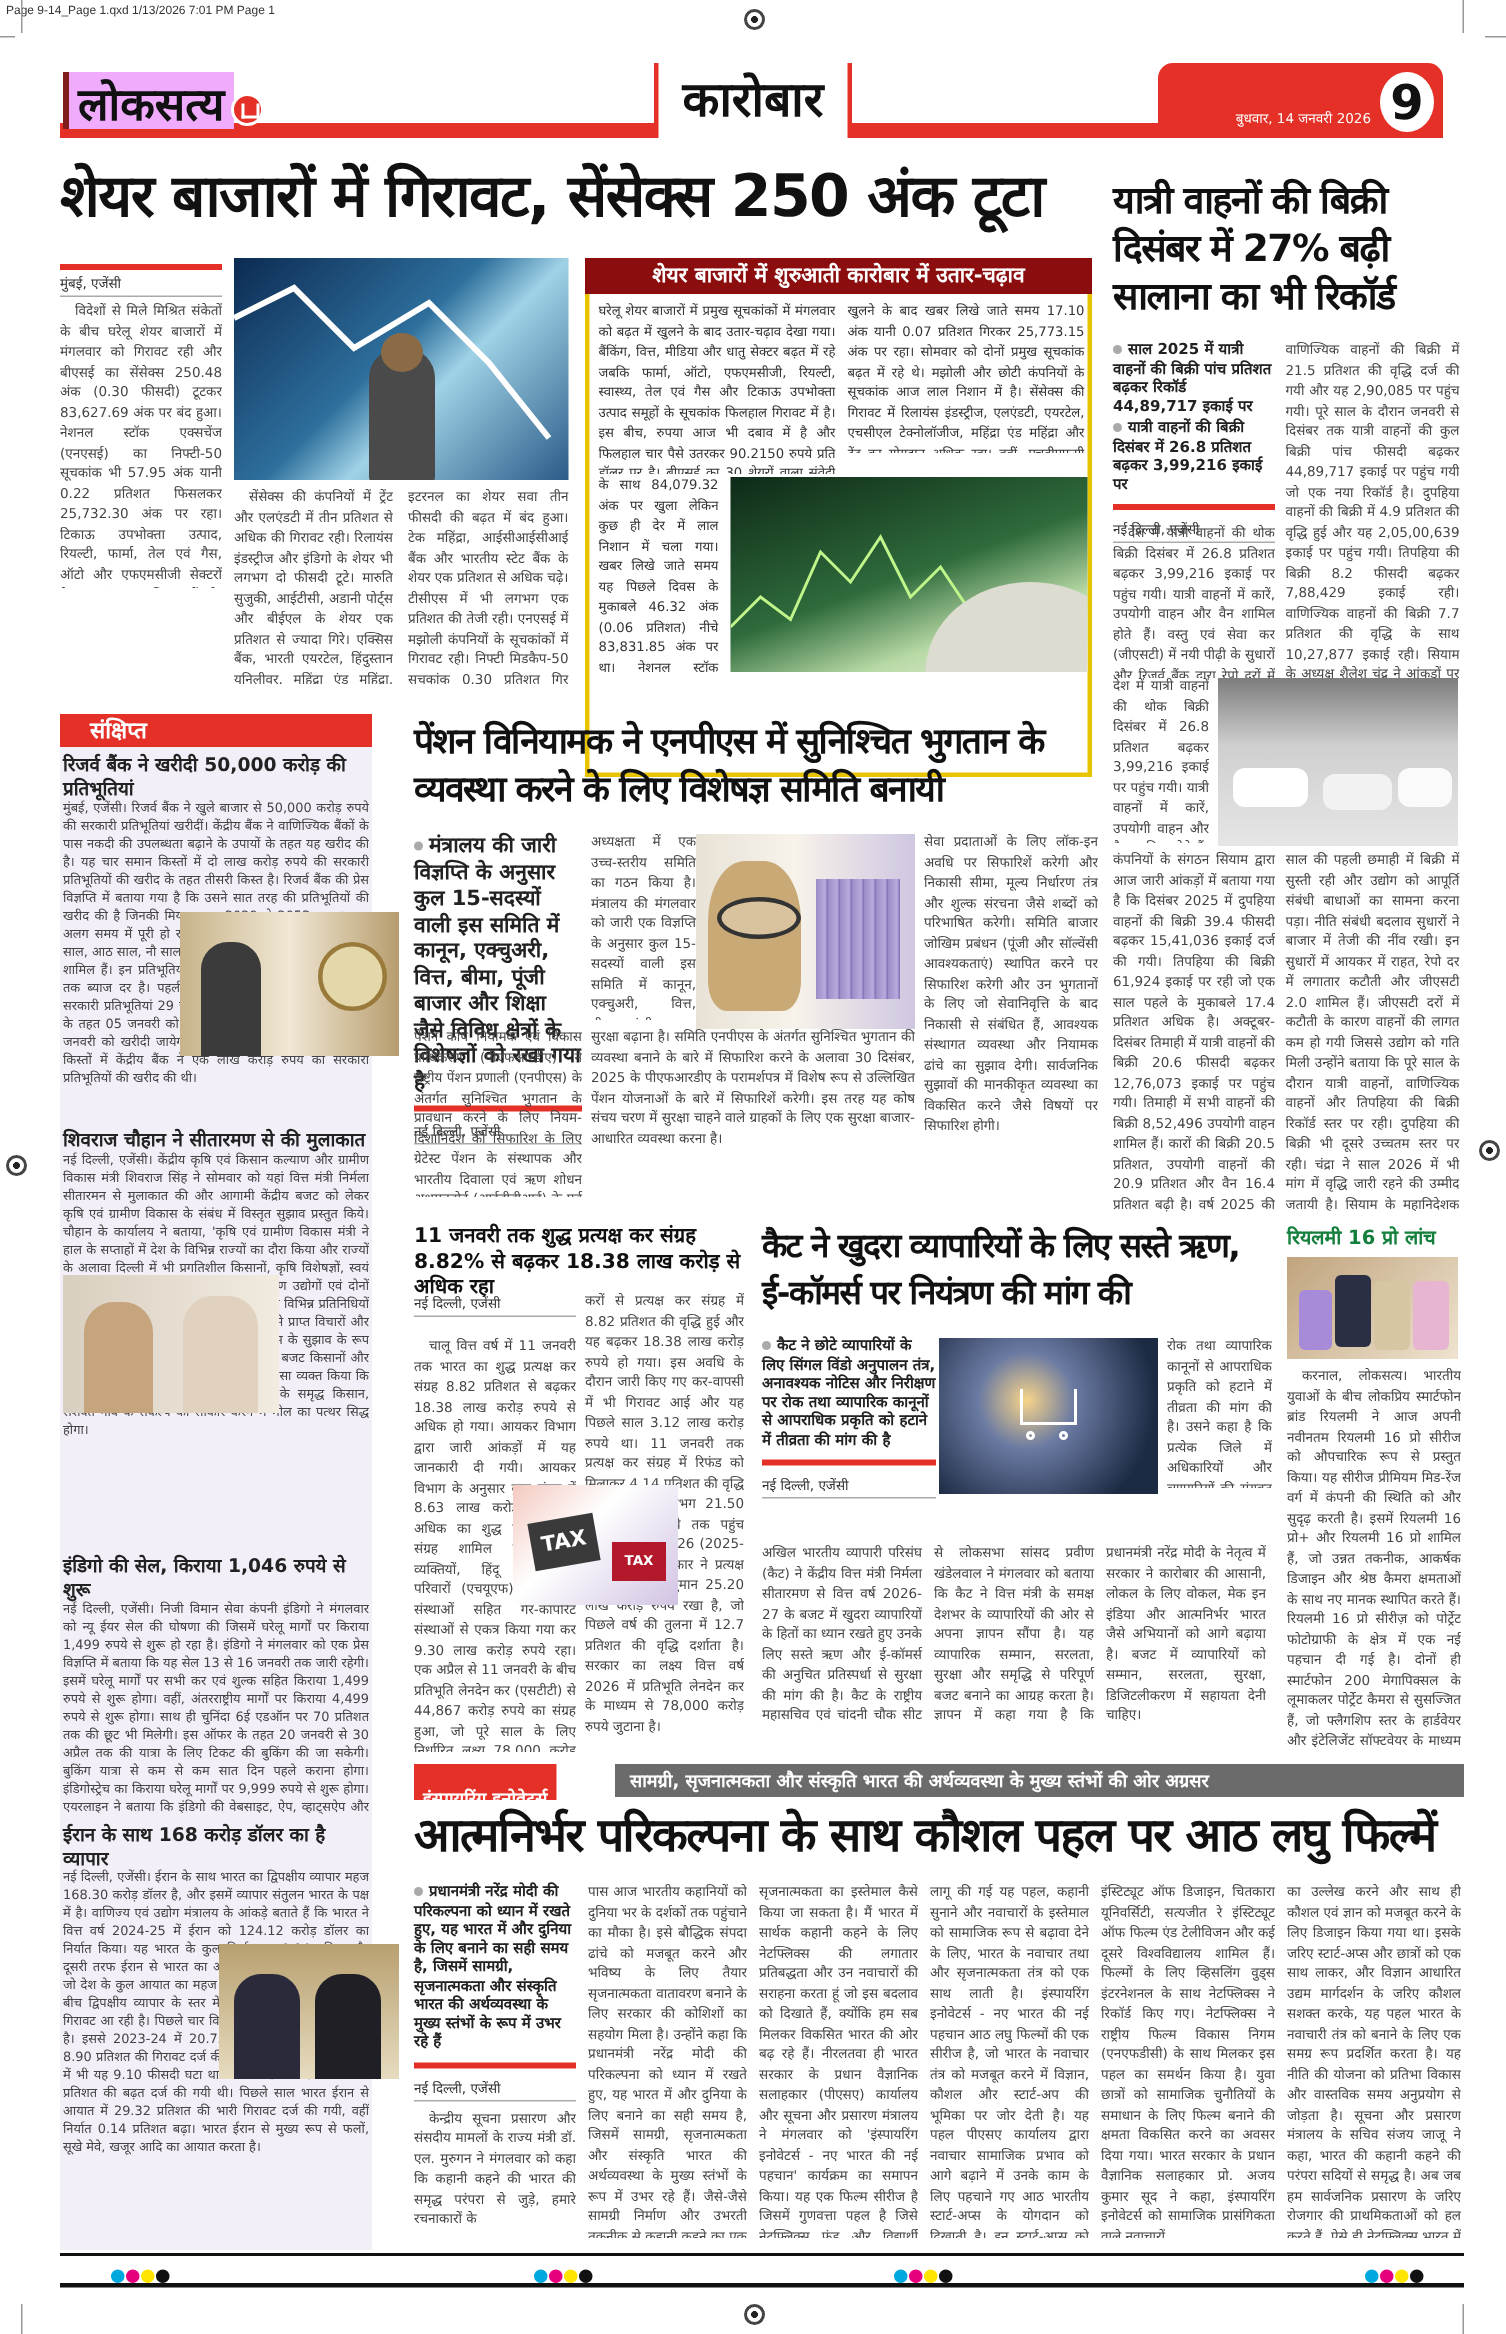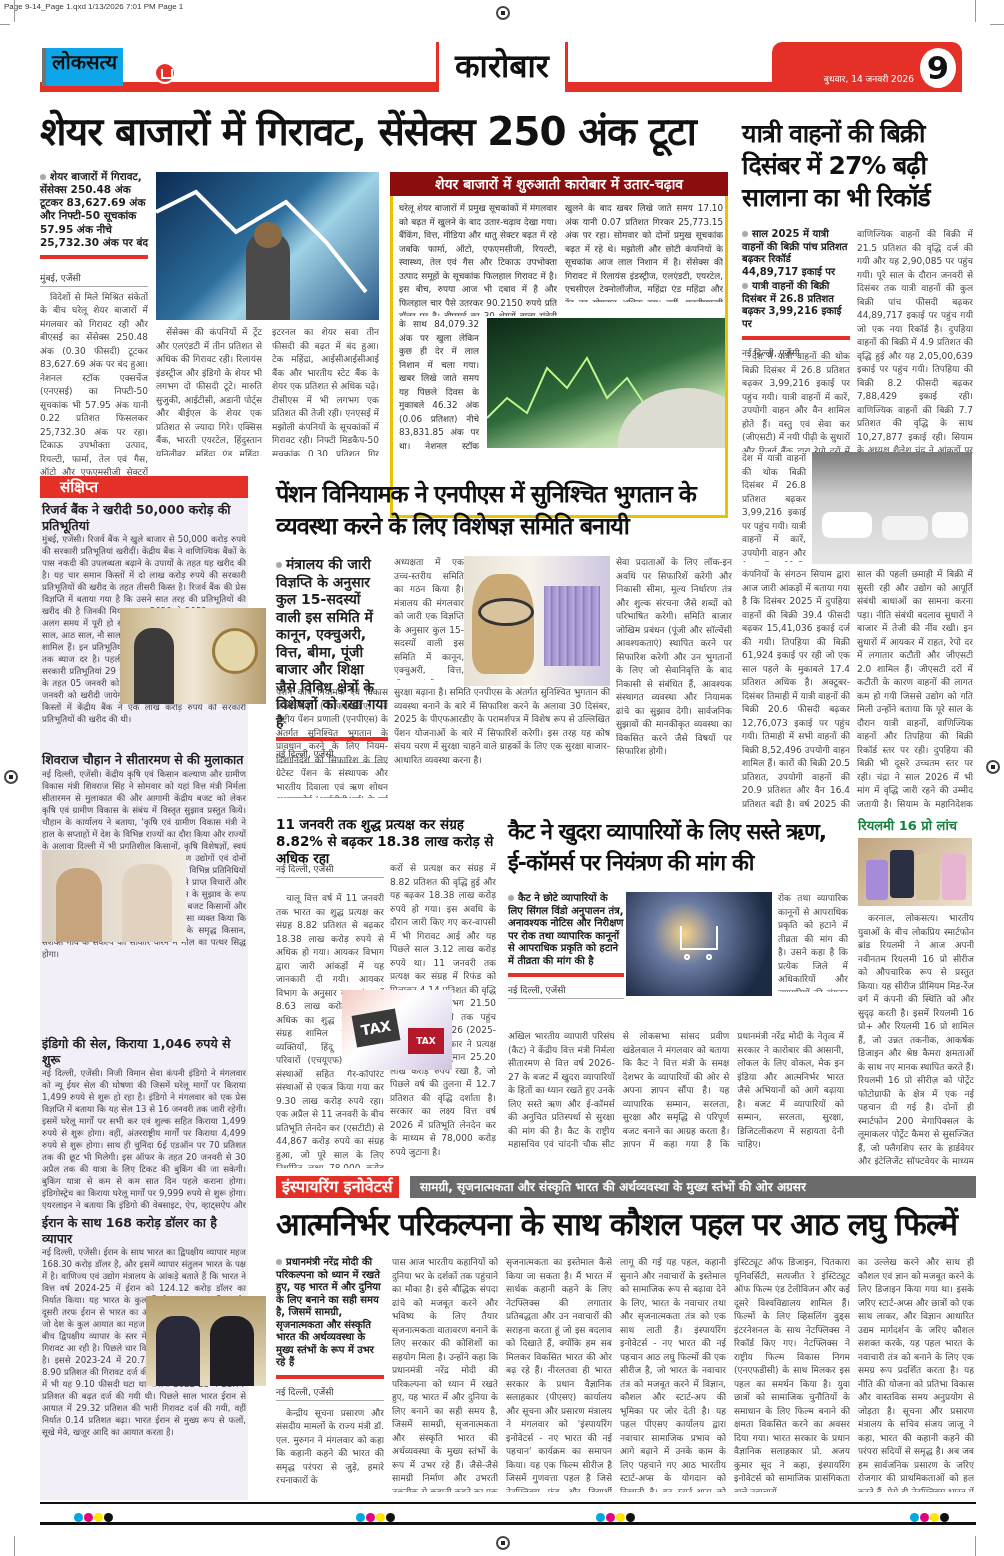--- a/index.html
+++ b/index.html
@@ -4,21 +4,21 @@
 <style>
 *{box-sizing:border-box;margin:0;padding:0}
 body{width:1004px;height:1556px;background:#fff;position:relative;overflow:hidden;font-family:"DejaVu Sans","Liberation Sans",sans-serif;color:#222}
 .abs{position:absolute}
 .slug{left:4px;top:2px;font-size:8px;color:#333;font-family:"Liberation Sans",sans-serif}
 .crop{position:absolute;background:#999}
 .reg{position:absolute;width:14px;height:14px;border:2px solid #444;border-radius:50%;background:radial-gradient(#222 30%,transparent 35%)}
 .masthead{left:40px;top:42px;width:922px;height:56px}
 .mh-bar{position:absolute;left:0;top:40px;width:922px;height:10px;background:#e53027}
 .mh-red{position:absolute;right:0;top:0;width:190px;height:50px;background:#e53027;border-radius:10px 10px 0 0}
-.logo{position:absolute;left:2px;top:6px;height:38px;padding:0 6px;background:#0ea5e9;font-size:20px;font-weight:bold;color:#111;font-family:"DejaVu Serif",serif;border-left:4px solid #737373}
+.logo{position:absolute;left:2px;top:6px;height:38px;padding:0 6px;background:#f0abfc;font-size:30px;font-weight:bold;color:#111;font-family:"DejaVu Serif",serif;border-left:4px solid #7f1d1d}
 .home-icon{position:absolute;left:114px;top:20px;width:22px;height:22px;border-radius:50%;background:#e53027;border:2px solid #fff}
 .home-icon:after{content:"";position:absolute;left:5px;top:5px;width:8px;height:8px;border:2px solid #fff;border-top:none}
 .url{position:absolute;left:142px;top:26px;font-size:11px;color:#fff;font-weight:bold}
 .section{position:absolute;left:396px;top:0;width:132px;height:50px;background:#fff;border-left:3px solid #e53027;border-right:3px solid #e53027;text-align:center;font-size:32px;font-weight:bold;color:#111;line-height:48px;font-family:"DejaVu Serif",serif}
 .date{position:absolute;right:48px;top:30px;font-size:9px;color:#fff}
 .pageno{position:absolute;right:6px;top:6px;width:36px;height:40px;border-radius:50%;background:#fff;text-align:center;font-size:32px;font-weight:bold;line-height:40px;color:#111}
 .h1{font-weight:bold;color:#111;font-family:"DejaVu Sans",sans-serif;letter-spacing:-1px;line-height:1.05}
 .hl{font-weight:bold;color:#222;line-height:1.25}
 .dot{display:inline-block;width:6px;height:6px;background:#aaa;border-radius:50%;margin-right:4px;vertical-align:middle}
 .body{font-size:9px;line-height:13.5px;color:#444;text-align:justify}
@@ -47,23 +47,22 @@
   <div class="home-icon"></div>
   <div class="url">www.loksatya.com</div>
   <div class="section">कारोबार</div>
   <div class="date">बुधवार, 14 जनवरी 2026</div>
   <div class="pageno">9</div>
 </div>
 
 <div class="abs h1" style="left:40px;top:112px;width:690px;font-size:39px;">शेयर बाजारों में गिरावट, सेंसेक्स 250 अंक टूटा</div>
 
 <div class="abs" style="left:40px;top:170px;width:108px">
-  <div class="hl" style="font-size:10.5px"><span class="dot"></span><span>शेयर बाजारों में गिरावट, सेंसेक्स 250.48 अंक टूटकर 83,627.69 अंक और निफ्टी-50 सूचकांक 57.95 अंक नीचे 25,732.30 अंक पर बंद</span></div>
-  <div class="redrule" style="margin-top:6px"></div>
-  <div class="byline" style="margin-top:12px">मुंबई, एजेंसी</div>
+  <div class="redrule" style="margin-top:6px"></div>
+  <div class="byline" style="margin-top:2px">मुंबई, एजेंसी</div>
   <div class="body" style="margin-top:4px;height:190px;overflow:hidden;text-indent:10px">विदेशों से मिले मिश्रित संकेतों के बीच घरेलू शेयर बाजारों में मंगलवार को गिरावट रही और बीएसई का सेंसेक्स 250.48 अंक (0.30 फीसदी) टूटकर 83,627.69 अंक पर बंद हुआ। नेशनल स्टॉक एक्सचेंज (एनएसई) का निफ्टी-50 सूचकांक भी 57.95 अंक यानी 0.22 प्रतिशत फिसलकर 25,732.30 अंक पर रहा। टिकाऊ उपभोक्ता उत्पाद, रियल्टी, फार्मा, तेल एवं गैस, ऑटो और एफएमसीजी सेक्टरों के सूचकांक लाल निशान में रहे। आईटी, बैंकिंग, मीडिया और रसायन समूहों के सूचकांक हरे निशान में बंद हुए।</div>
 </div>
 
 <div class="img" style="left:156px;top:172px;width:223px;height:148px;background:linear-gradient(135deg,#0c2b52 0%,#2e6f9d 45%,#9fd2e6 60%,#2b5b88 100%)">
   <div style="position:absolute;left:90px;top:60px;width:44px;height:90px;background:#4a4a4a;border-radius:20px 20px 4px 4px"></div>
   <div style="position:absolute;left:98px;top:50px;width:28px;height:26px;background:#8a6b46;border-radius:50%"></div>
   <svg width="223" height="148" style="position:absolute;left:0;top:0">
       <polyline points="0,40 40,20 80,60 130,30 170,70 210,120" stroke="#fff" stroke-width="4" fill="none"></polyline>
     </svg>
 </div>
@@ -169,21 +168,21 @@
 <div class="abs hl" style="left:858px;top:818px;width:120px;font-size:13px;color:#15803d">रियलमी 16 प्रो लांच</div>
 <div class="img" style="left:858px;top:838px;width:114px;height:68px;background:linear-gradient(135deg,#c0a47e,#efe3cf)">
   <div style="position:absolute;left:8px;top:22px;width:22px;height:40px;background:#a78bd8;border-radius:4px"></div>
   <div style="position:absolute;left:32px;top:12px;width:24px;height:48px;background:#2b2f44;border-radius:4px"></div>
   <div style="position:absolute;left:58px;top:16px;width:24px;height:46px;background:#d6c6a2;border-radius:4px"></div>
   <div style="position:absolute;left:84px;top:16px;width:24px;height:46px;background:#e7b5d1;border-radius:4px"></div>
 </div>
 <div class="abs body" style="left:858px;top:912px;width:116px;height:256px;overflow:hidden;text-indent:10px">करनाल, लोकसत्य। भारतीय युवाओं के बीच लोकप्रिय स्मार्टफोन ब्रांड रियलमी ने आज अपनी नवीनतम रियलमी 16 प्रो सीरीज को औपचारिक रूप से प्रस्तुत किया। यह सीरीज प्रीमियम मिड-रेंज वर्ग में कंपनी की स्थिति को और सुदृढ़ करती है। इसमें रियलमी 16 प्रो+ और रियलमी 16 प्रो शामिल हैं, जो उन्नत तकनीक, आकर्षक डिजाइन और श्रेष्ठ कैमरा क्षमताओं के साथ नए मानक स्थापित करते हैं। रियलमी 16 प्रो सीरीज़ को पोर्ट्रेट फोटोग्राफी के क्षेत्र में एक नई पहचान दी गई है। दोनों ही स्मार्टफोन 200 मेगापिक्सल के लूमाकलर पोर्ट्रेट कैमरा से सुसज्जित हैं, जो फ्लैगशिप स्तर के हार्डवेयर और इंटेलिजेंट सॉफ्टवेयर के माध्यम से प्राकृतिक त्वचा रंग, सटीक गहराई और संतुलित प्रकाश प्रदान करते हैं।</div>
 
 <div class="abs" style="left:276px;top:1176px;width:700px;height:22px">
-  <div style="position:absolute;left:0;top:0;height:22px;padding:0 6px;background:#e53027;color:#fff;font-weight:bold;font-size:16px;line-height:22px">इंस्पायरिंग इनोवेटर्स</div>
+  <div style="position:absolute;left:0;top:0;height:22px;padding:12px 6px;background:#e53027;color:#fff;font-weight:bold;font-size:12px;line-height:22px">इंस्पायरिंग इनोवेटर्स</div>
   <div style="position:absolute;left:134px;top:0;right:0;height:22px;background:#6b6b6b;color:#fff;font-weight:bold;font-size:12px;line-height:22px;padding-left:10px">सामग्री, सृजनात्मकता और संस्कृति भारत की अर्थव्यवस्था के मुख्य स्तंभों की ओर अग्रसर</div>
 </div>
 <div class="abs h1" style="left:276px;top:1208px;width:700px;font-size:31px">आत्मनिर्भर परिकल्पना के साथ कौशल पहल पर आठ लघु फिल्में</div>
 <div class="abs" style="left:276px;top:1256px;width:108px">
   <div class="hl" style="font-size:10px"><span class="dot"></span><span>प्रधानमंत्री नरेंद्र मोदी की परिकल्पना को ध्यान में रखते हुए, यह भारत में और दुनिया के लिए बनाने का सही समय है, जिसमें सामग्री, सृजनात्मकता और संस्कृति भारत की अर्थव्यवस्था के मुख्य स्तंभों के रूप में उभर रहे हैं</span></div>
   <div class="redrule" style="margin-top:6px"></div>
   <div class="byline" style="margin-top:6px">नई दिल्ली, एजेंसी</div>
   <div class="body" style="margin-top:6px;height:80px;overflow:hidden;text-indent:10px">केन्द्रीय सूचना प्रसारण और संसदीय मामलों के राज्य मंत्री डॉ. एल. मुरुगन ने मंगलवार को कहा कि कहानी कहने की भारत की समृद्ध परंपरा से जुड़े, हमारे रचनाकारों के</div>
 </div>
 <div class="abs body" style="left:392px;top:1256px;width:106px;height:236px;overflow:hidden">पास आज भारतीय कहानियों को दुनिया भर के दर्शकों तक पहुंचाने का मौका है। इसे बौद्धिक संपदा ढांचे को मजबूत करने और भविष्य के लिए तैयार सृजनात्मकता वातावरण बनाने के लिए सरकार की कोशिशों का सहयोग मिला है। उन्होंने कहा कि प्रधानमंत्री नरेंद्र मोदी की परिकल्पना को ध्यान में रखते हुए, यह भारत में और दुनिया के लिए बनाने का सही समय है, जिसमें सामग्री, सृजनात्मकता और संस्कृति भारत की अर्थव्यवस्था के मुख्य स्तंभों के रूप में उभर रहे हैं। जैसे-जैसे सामग्री निर्माण और उभरती तकनीक से कहानी कहने का एक नया तरीका है, इनोवेशन के साथ भारत</div>

